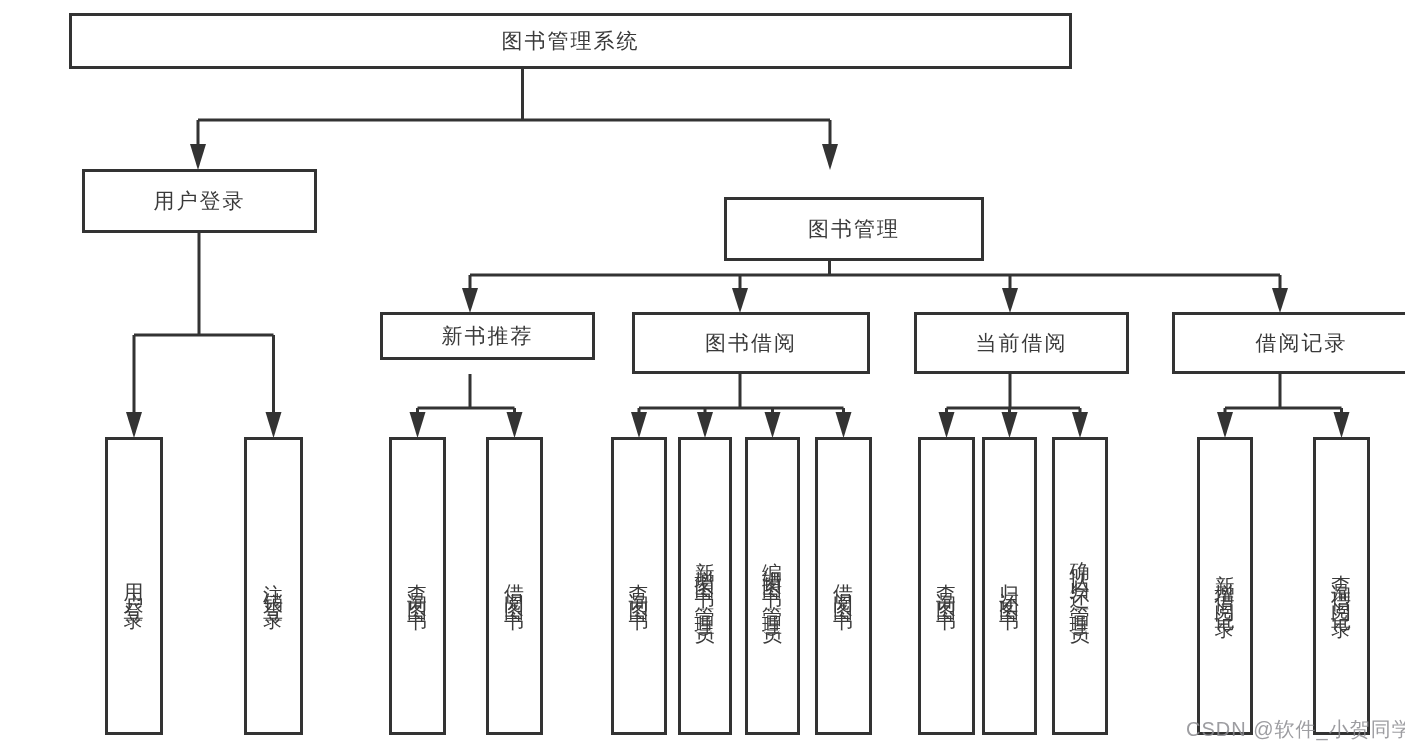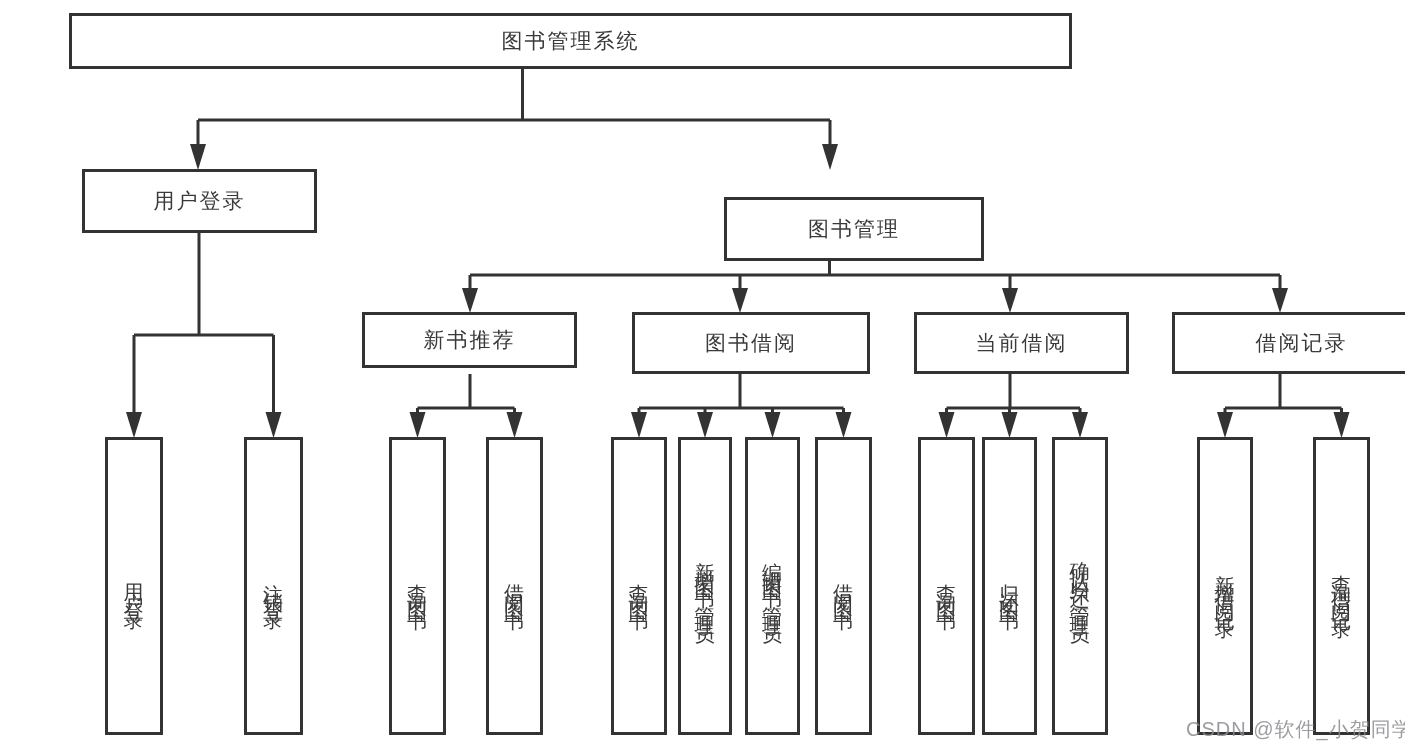--- a/index.html
+++ b/index.html
@@ -113,21 +113,21 @@
     <span>图书管理系统</span>
   </div>
 
   <div class="node h" style="left:82px;top:169px;width:235px;height:64px;">
     <span>用户登录</span>
   </div>
   <div class="node h" style="left:724px;top:169px;width:260px;height:64px;margin-top:28px;">
     <span>图书管理</span>
   </div>
 
-  <div class="node h" style="left:362px;top:312px;width:215px;height:56px;">
+  <div class="node h" style="left:380px;top:312px;width:215px;height:48px;">
     <span>新书推荐</span>
   </div>
   <div class="node h" style="left:632px;top:312px;width:238px;height:62px;">
     <span>图书借阅</span>
   </div>
   <div class="node h" style="left:902px;top:312px;width:215px;height:62px;margin-left:12px;">
     <span>当前借阅</span>
   </div>
   <div class="node h" style="left:1172px;top:312px;width:259px;height:62px;">
     <span>借阅记录</span>

